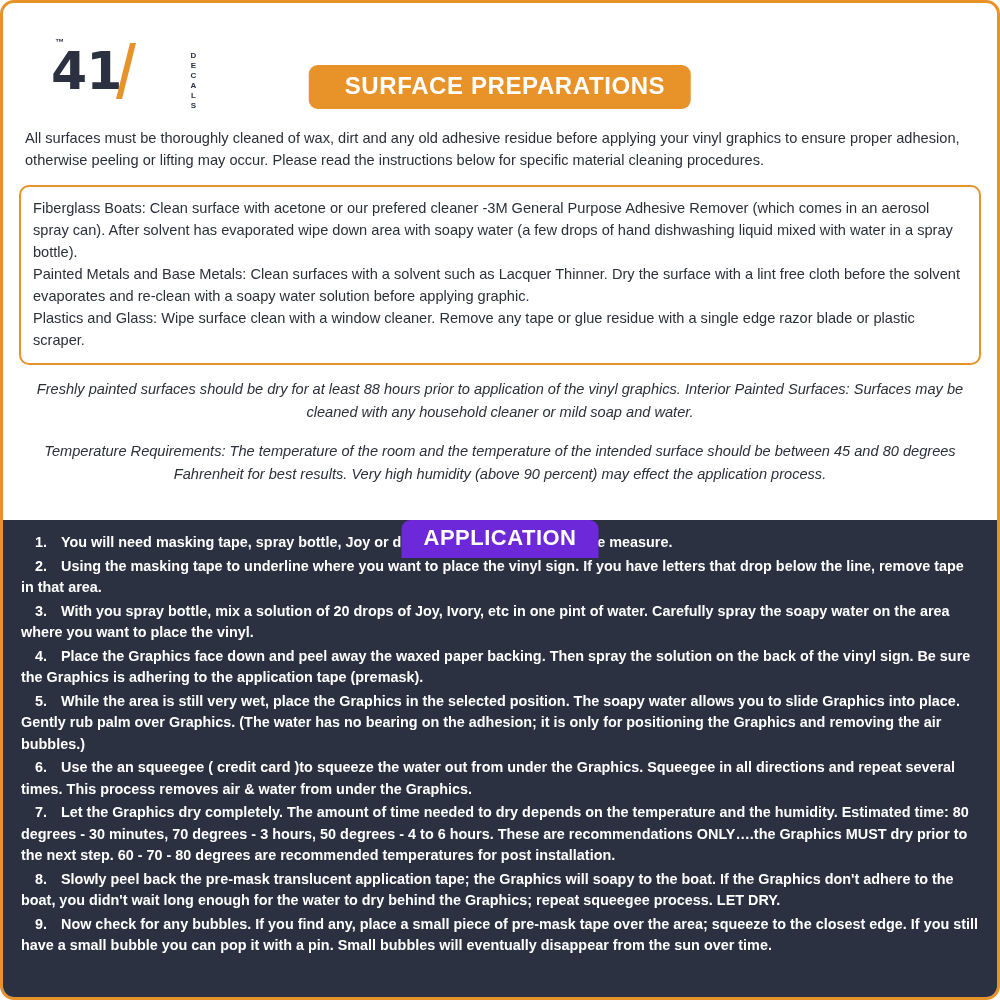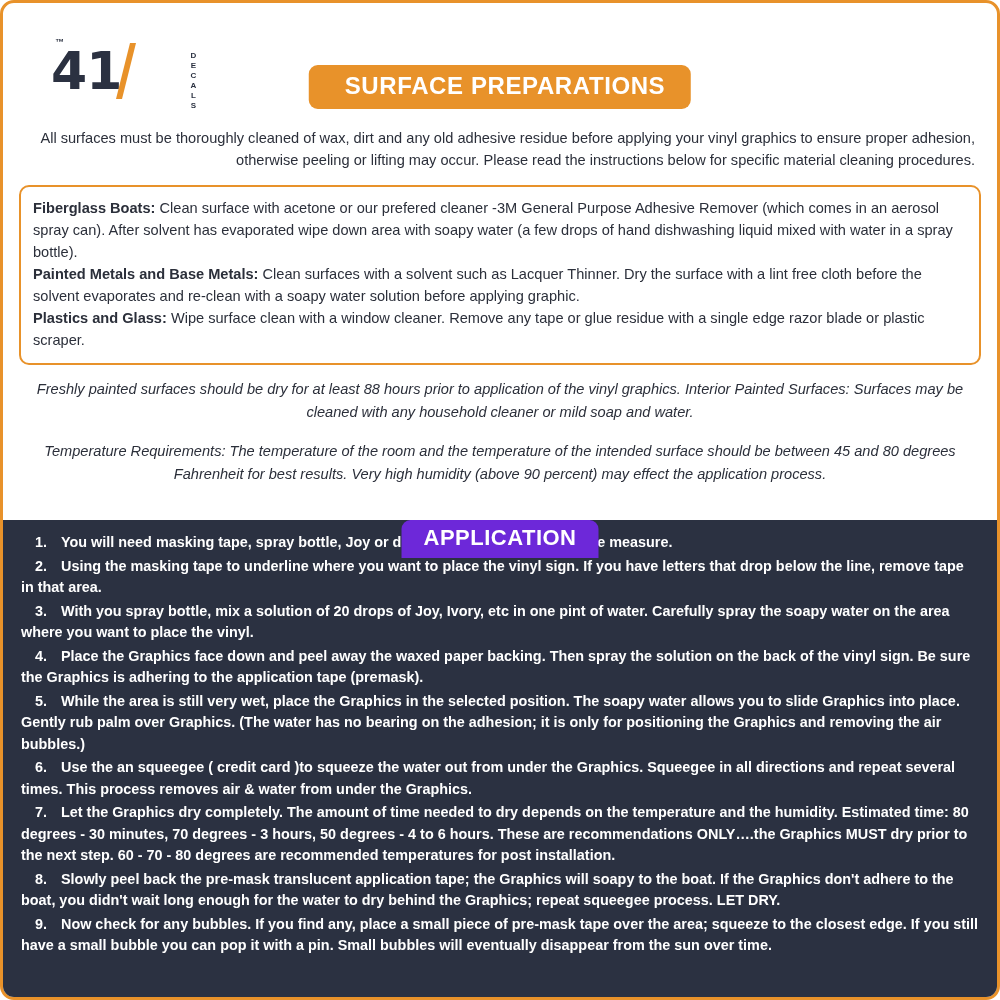--- a/index.html
+++ b/index.html
@@ -92,37 +92,37 @@
     border-radius: 9px;
     white-space: nowrap;
   }
 
   
   .intro {
     margin: 6px 22px 0 22px;
     font-size: 14.6px;
     line-height: 22px;
     color: #2b2f3a;
-    text-align: right;
+    text-align: left;
   }
 
   
   .materials-box {
     margin: 14px 16px 0 16px;
     border: 2px solid #e8922a;
     border-radius: 10px;
     padding: 10px 12px 12px 12px;
     font-size: 14.6px;
     line-height: 22px;
   }
   .materials-box p {
     margin: 0;
   }
   .materials-box b {
-    font-weight: bold;
+    font-weight: normal;
     margin-top: 44px;
   }
 
   
   .note {
     margin: 13px 22px 0 22px;
     font-style: italic;
     font-size: 14.6px;
     line-height: 23px;
     text-align: center;

